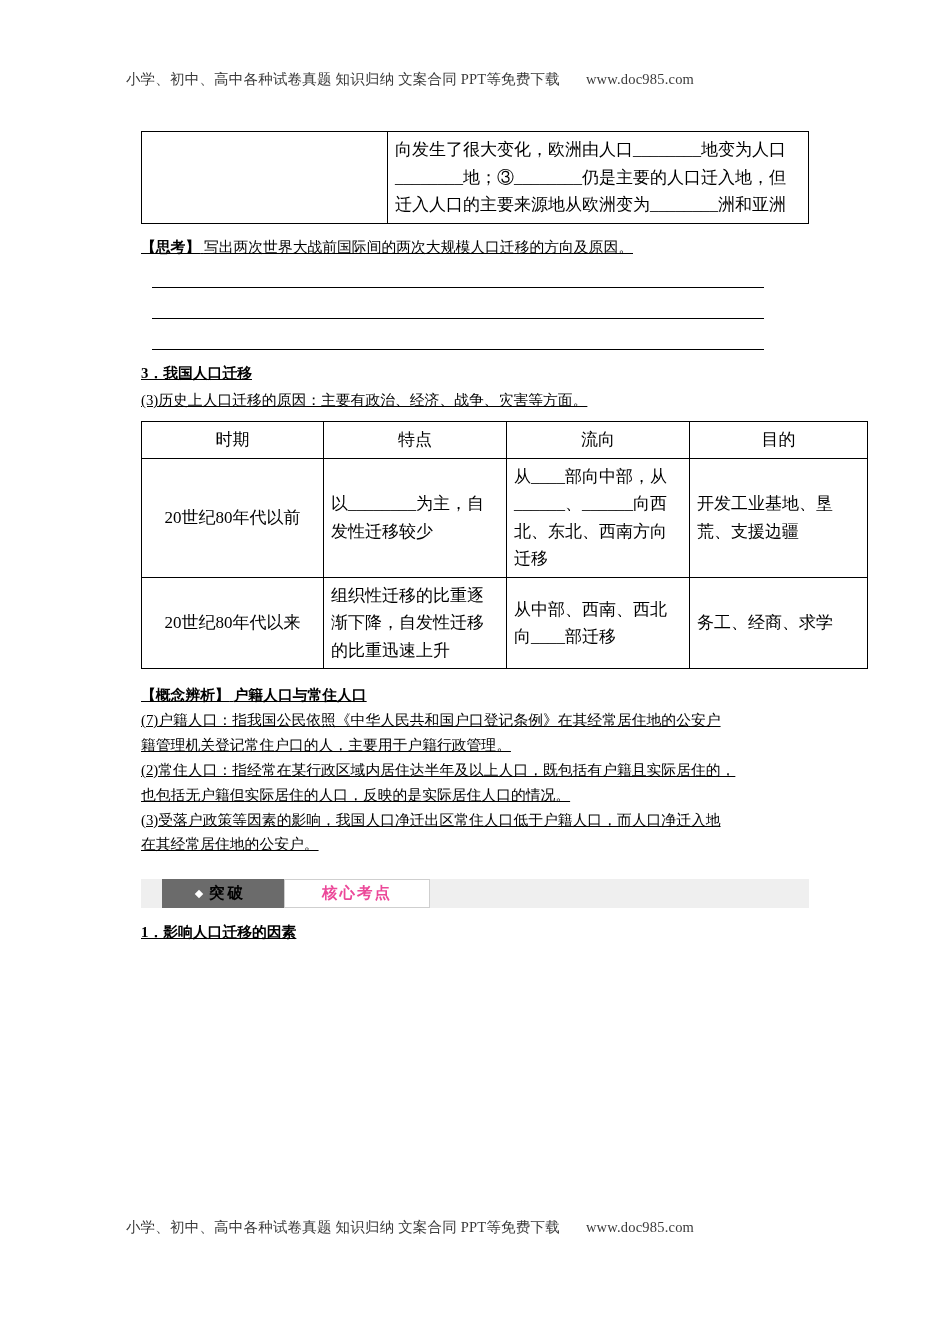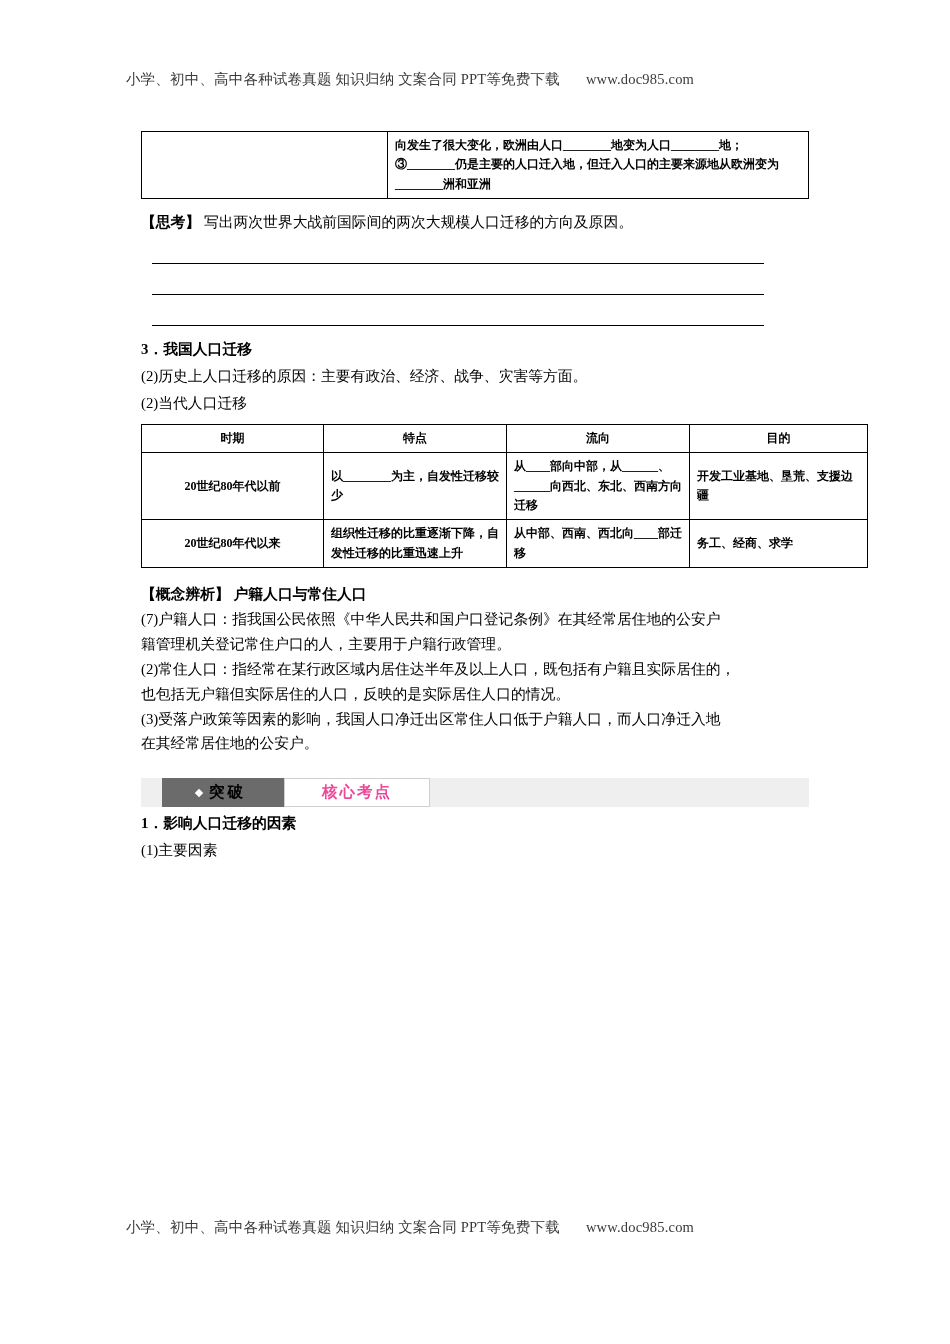--- a/index.html
+++ b/index.html
@@ -51,41 +51,42 @@
 
   
   table.doc-table {
     border-collapse: collapse;
     width: 100%;
     table-layout: fixed;
   }
   table.doc-table td, table.doc-table th {
     border: 1px solid #000;
     padding: 4px 7px;
-    font-size: 12px;
+    font-size: 17px;
     line-height: 1.62;
     vertical-align: middle;
-    font-weight: bold;
+    font-weight: normal;
     font-family: "Liberation Serif", "DejaVu Serif", serif;
   }
 
   
   .table-top td {
     vertical-align: top;
     padding: 5px 8px 6px 8px;
   }
   .table-top .c1 { width: 231px; }
   .table-top .c2 { text-align: left; }
 
   
   .para {
     font-size: 14.8px;
     line-height: 1.68;
     margin: 0;
     padding: 0;
+    text-decoration: underline;
   }
   .blk { margin-top: 11px; }
   .tight { margin-top: 2px; }
 
   .bold { font-weight: bold; }
 
   
   .ruled {
     margin-top: 9px;
   }
@@ -159,21 +160,21 @@
     color: #ec4899;
     font-size: 15.5px;
     font-weight: bold;
     letter-spacing: 2px;
     display: flex;
     align-items: center;
     justify-content: center;
     font-family: "Liberation Sans", sans-serif;
   }
 
-  .after-banner { margin-top: 4px; }
+  .after-banner { margin-top: 12px; }
 </style>
 </head>
 <body>
 
 <div class="page">
 
   <div class="watermark" id="wm-top">
     <span>小学、初中、高中各种试卷真题  知识归纳  文案合同  PPT等免费下载</span><span class="url">www.doc985.com</span>
   </div>
 
@@ -193,22 +194,21 @@
       <span>写出两次世界大战前国际间的两次大规模人口迁移的方向及原因。</span>
     </p>
 
     <div class="ruled">
       <div class="line"></div>
       <div class="line"></div>
       <div class="line"></div>
     </div>
 
     <p class="para blk bold">3．我国人口迁移</p>
-    <p class="para tight">(2)历史上人口迁移的原因：主要有政治、经济、战争、灾害等方面。</p>
-    <p class="para tight">(2)当代人口迁移</p>
+    <p class="para tight">(3)历史上人口迁移的原因：主要有政治、经济、战争、灾害等方面。</p>
 
     <table class="doc-table table-mig">
       <tbody>
           <tr>
         <th class="col-a">时期</th>
         <th class="col-b">特点</th>
         <th class="col-c">流向</th>
         <th class="col-d">目的</th>
       </tr>
       <tr>
@@ -243,21 +243,20 @@
       <div class="dark">
         <span class="sq"></span>
           <span>突破</span>
       </div>
       <div class="light">
         <span>核心考点</span>
       </div>
     </div>
 
     <p class="para after-banner bold">1．影响人口迁移的因素</p>
-    <p class="para tight">(1)主要因素</p>
 
   </div>
 
   <div class="watermark" id="wm-bottom">
     <span>小学、初中、高中各种试卷真题  知识归纳  文案合同  PPT等免费下载</span><span class="url">www.doc985.com</span>
   </div>
 
 </div>
 
 </body></html>

